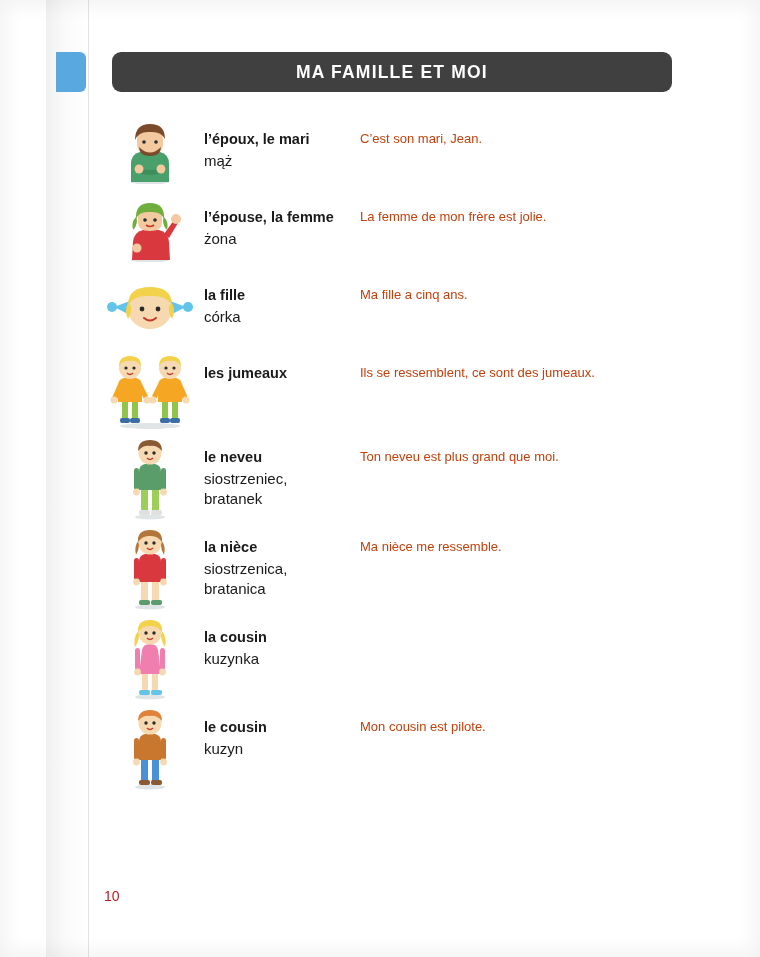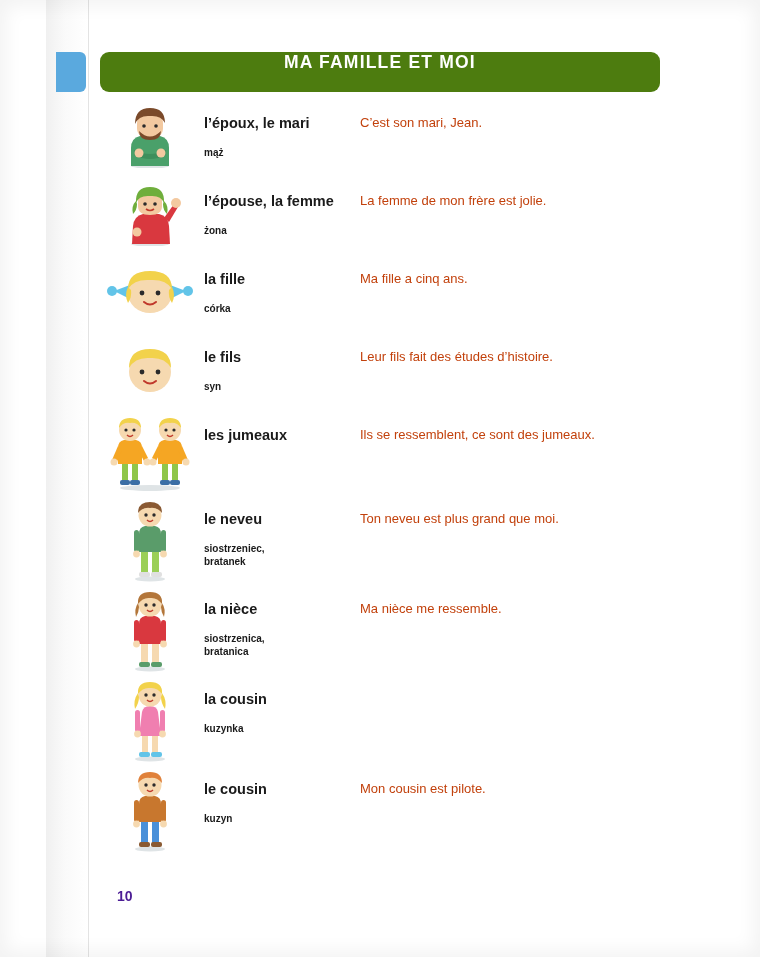--- a/index.html
+++ b/index.html
@@ -59,41 +59,42 @@
     width: 30px;
     height: 40px;
     background: #5aa9de;
     border-top-right-radius: 6px;
     border-bottom-right-radius: 6px;
   }
 
   
   .header-band {
     position: absolute;
-    left: 100px;
+    left: 112px;
     top: 52px;
     width: 560px;
     height: 40px;
-    background: #4d7c0f;
+    background: #404040;
     border-radius: 9px;
     display: flex;
+    align-items: center;
     justify-content: center;
   }
   .header-title {
     color: #ffffff;
     font-size: 17.5px;
     font-weight: bold;
     letter-spacing: 1.2px;
   }
 
   
   .entries {
     position: absolute;
     left: 96px;
-    top: 100px;
+    top: 116px;
     width: 600px;
   }
   .entry {
     display: flex;
     align-items: flex-start;
     min-height: 70px;
     padding: 4px 0;
   }
   .entry-icon {
     width: 108px;
@@ -108,43 +109,41 @@
     width: 156px;
     padding-top: 10px;
   }
   .term-fr {
     font-size: 14.5px;
     font-weight: bold;
     color: #1a1a1a;
     line-height: 1.35;
   }
   .term-pl {
-    font-size: 10px;
+    font-size: 15px;
     color: #1a1a1a;
     line-height: 1.35;
-    margin-top: 12px;
-    font-weight: bold;
+    margin-top: 1px;
   }
   .entry-example {
     flex: 1 1 auto;
     padding-top: 10px;
     font-size: 13px;
     color: #c2410c;
     line-height: 1.35;
   }
 
   
   .page-number {
     position: absolute;
     left: 104px;
     top: 888px;
     font-size: 14px;
-    font-weight: bold;
-    color: #4c1d95;
-    margin-left: 13px;
+    font-weight: normal;
+    color: #b91c1c;
   }
 
   
   svg.fig { display: block; }
 </style>
 </head>
 <body>
 
 <div id="page">
 
@@ -221,36 +220,20 @@
           <path d="M42 37 Q48 42 54 37" stroke="#c0392b" stroke-width="2" fill="none" stroke-linecap="round"></path>
         </svg>
       </div>
       <div class="entry-terms">
         <div class="term-fr">la fille</div>
         <div class="term-pl">córka</div>
       </div>
       <div class="entry-example">Ma fille a cinq ans.</div>
     </div>
 
-    <div class="entry">
-      <div class="entry-icon">
-        <svg class="fig" width="62" height="58" viewBox="0 0 62 58">
-          <ellipse cx="31" cy="30" rx="21" ry="20" fill="#f6d9b0"></ellipse>
-          <path d="M10 26 Q10 7 31 7 Q52 7 52 26 Q46 15 31 16 Q16 15 10 26 Z" fill="#f2d24b"></path>
-          <circle cx="23" cy="30" r="2.4" fill="#2b2b2b"></circle>
-          <circle cx="39" cy="30" r="2.4" fill="#2b2b2b"></circle>
-          <path d="M25 39 Q31 44 37 39" stroke="#c0392b" stroke-width="2" fill="none" stroke-linecap="round"></path>
-        </svg>
-      </div>
-      <div class="entry-terms">
-        <div class="term-fr">le fils</div>
-        <div class="term-pl">syn</div>
-      </div>
-      <div class="entry-example">Leur fils fait des études d’histoire.</div>
-    </div>
 
     <div class="entry">
       <div class="entry-icon">
         <svg class="fig" width="92" height="76" viewBox="0 0 92 76">
           <ellipse cx="46" cy="72" rx="30" ry="3" fill="#dfe4e6"></ellipse>
 
           <rect x="18" y="46" width="6" height="22" fill="#8fc64a"></rect>
           <rect x="28" y="46" width="6" height="22" fill="#8fc64a"></rect>
           <rect x="16" y="64" width="10" height="5" rx="2" fill="#3b6ea5"></rect>
           <rect x="26" y="64" width="10" height="5" rx="2" fill="#3b6ea5"></rect>

